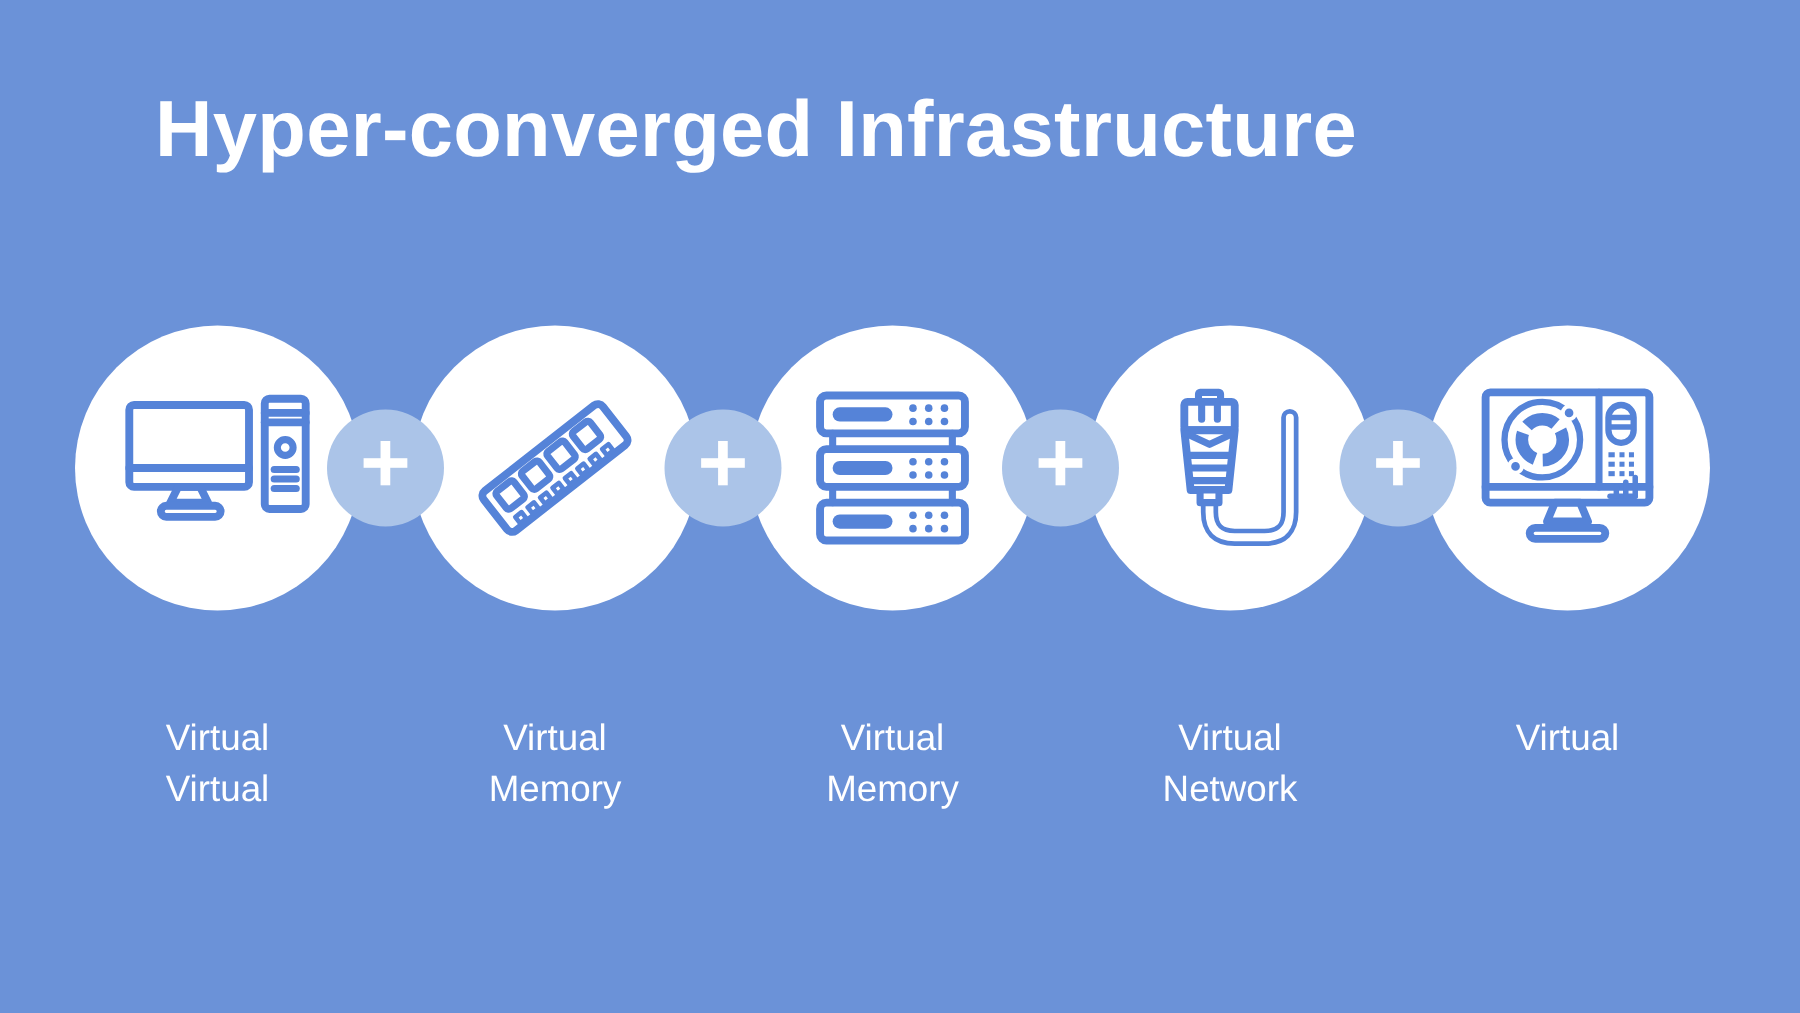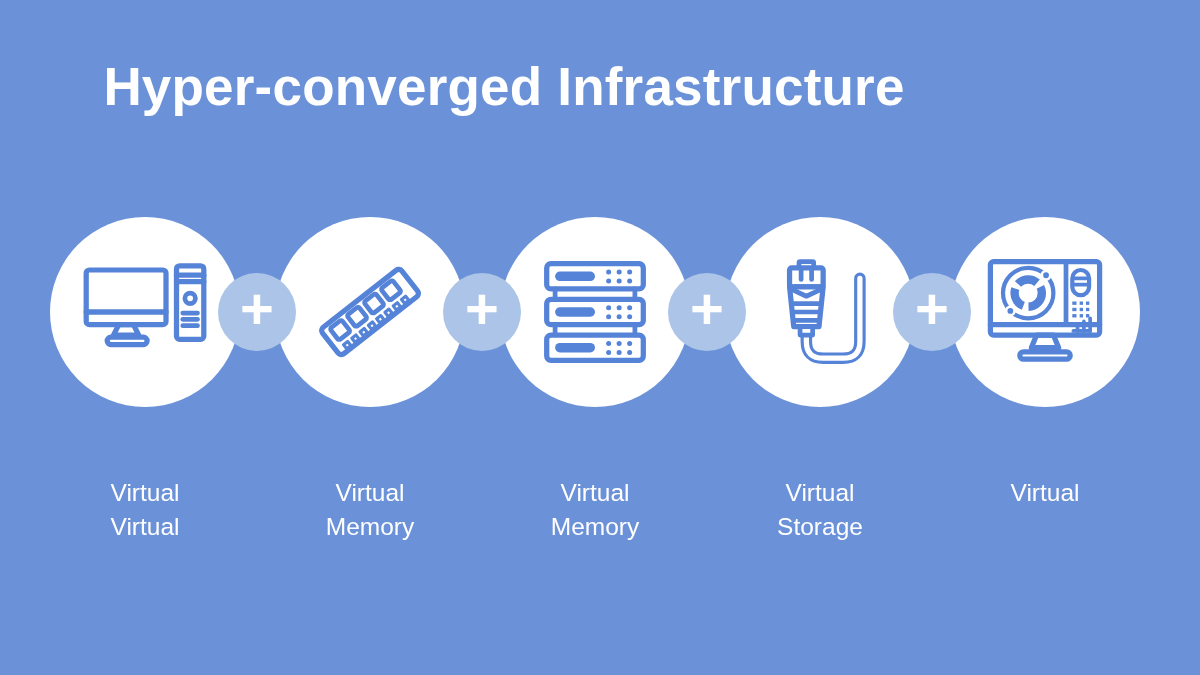--- a/index.html
+++ b/index.html
@@ -200,19 +200,19 @@
   <div class="node-label l2">
     <span>Virtual</span>
     <span>Memory</span>
   </div>
   <div class="node-label l3">
     <span>Virtual</span>
     <span>Memory</span>
   </div>
   <div class="node-label l4">
     <span>Virtual</span>
-    <span>Storage</span>
+    <span>Network</span>
   </div>
   <div class="node-label l5">
     <span>Virtual</span>
   </div>
 
 </div>
 
 </body></html>

